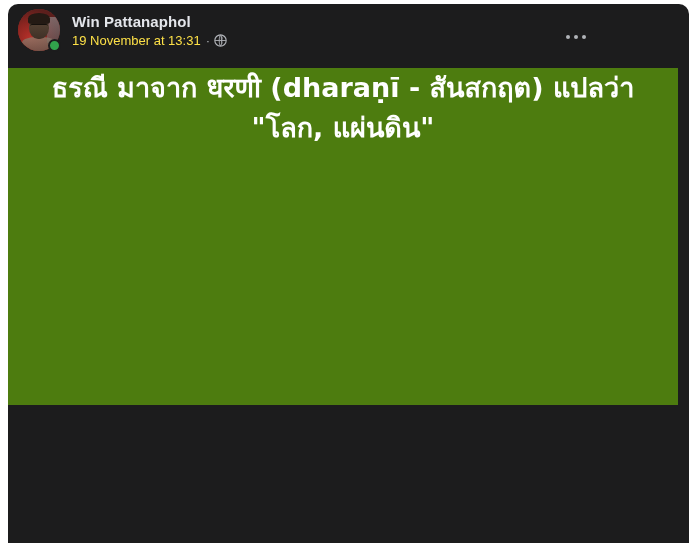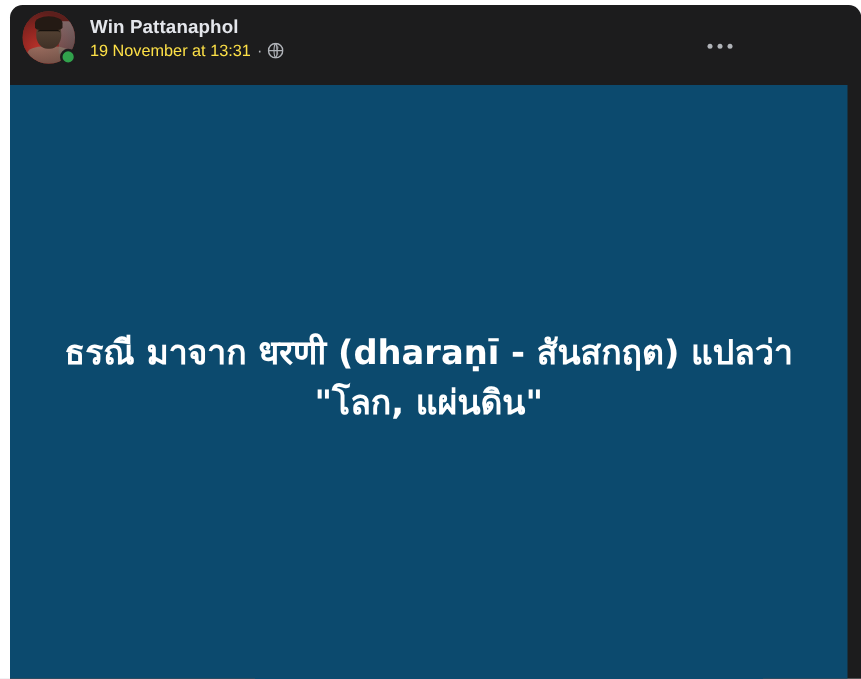--- a/index.html
+++ b/index.html
@@ -182,24 +182,24 @@
     border-radius: 50%;
     background: #b0b3b8;
   }
 
   
   .post-image {
     position: absolute;
     left: 0;
     top: 64px;
     width: 670px;
-    height: 475px;
-    background: #0c4a6e;
-    display: flex;
-    align-items: center;
+    height: 337px;
+    background: #4d7c0f;
+    display: flex;
+    align-items: flex-start;
     justify-content: center;
   }
 
   .post-image-text {
     width: 600px;
     text-align: center;
     color: #ffffff;
     font-family: "DejaVu Sans", "Liberation Sans", sans-serif;
     font-size: 27px;
     font-weight: bold;

